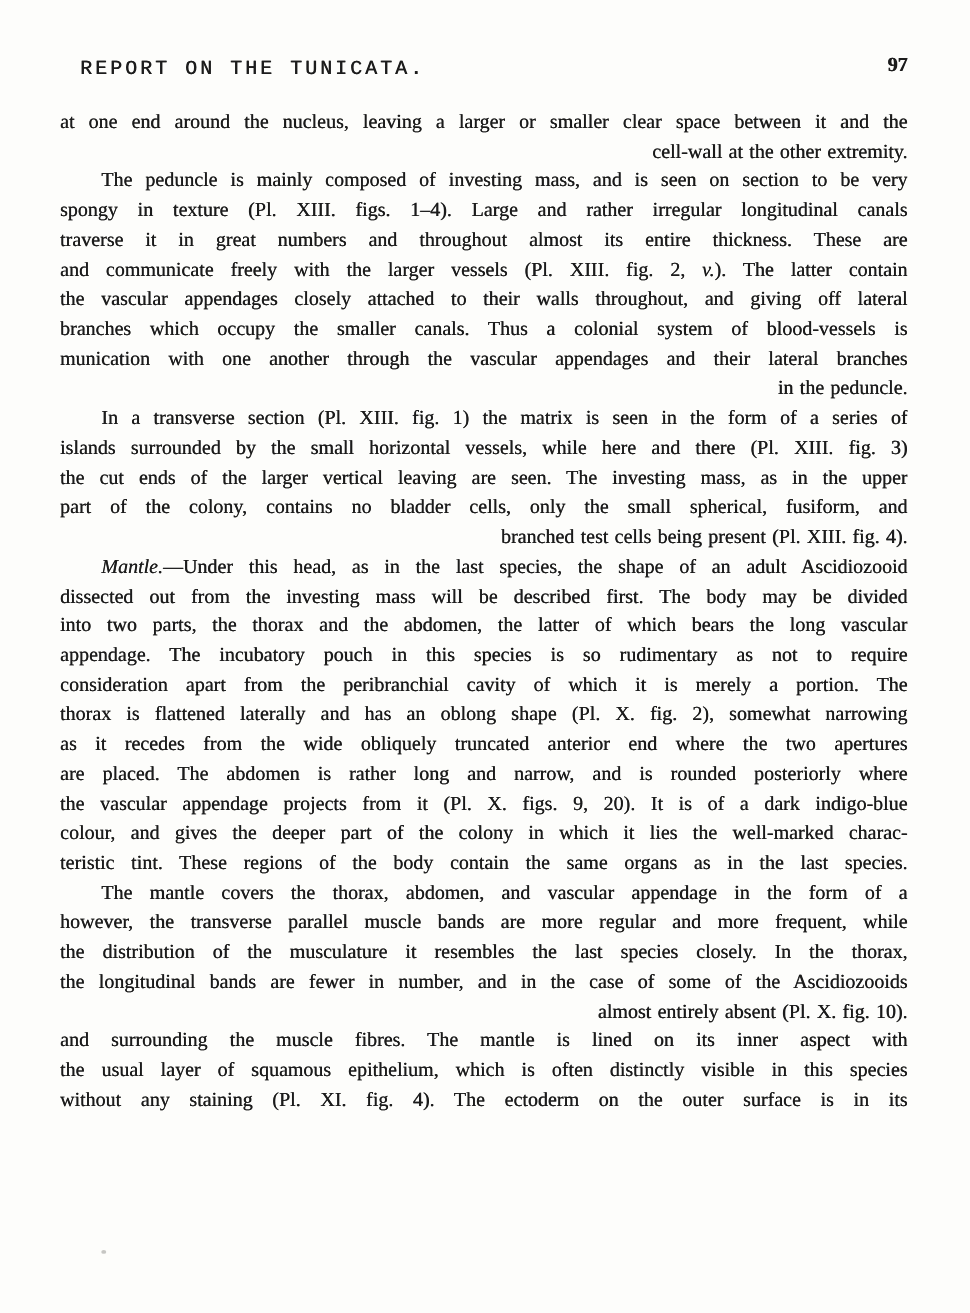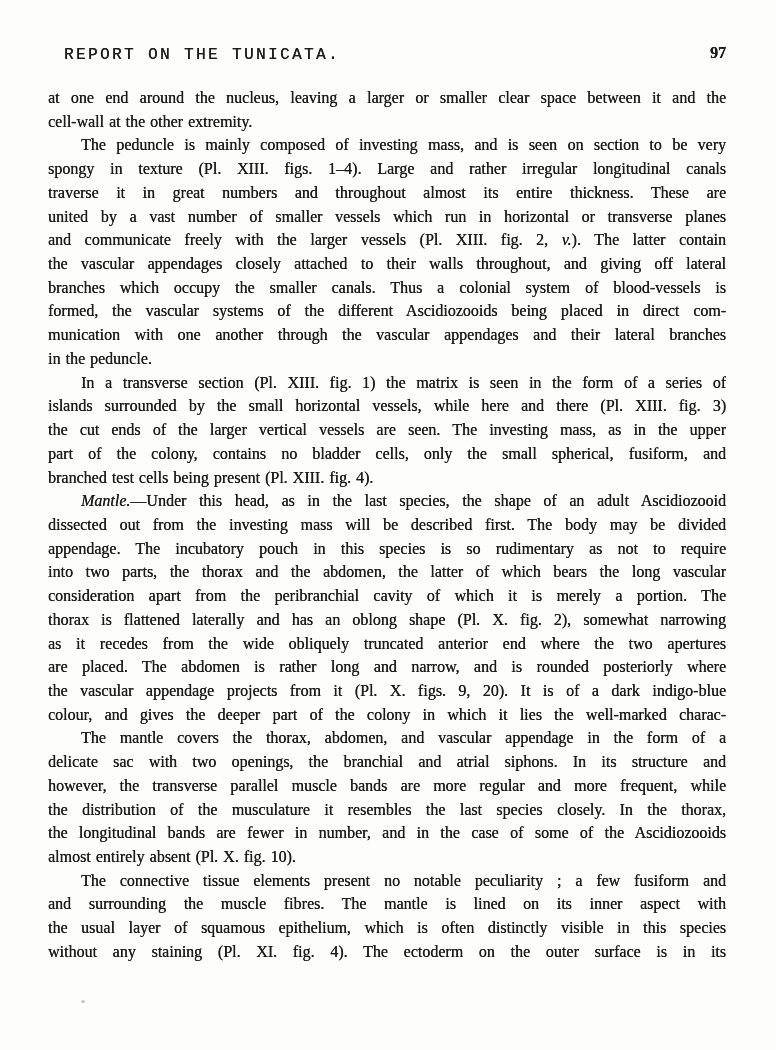--- a/index.html
+++ b/index.html
@@ -58,21 +58,21 @@
     text-shadow: 0.25px 0 0 currentColor;
     word-spacing: 1px;
   }
   
   .line:not(.ragged)::after {
     content: "";
     display: inline-block;
     width: 100%;
     height: 0;
   }
-  .line.ragged { text-align: left; }
+  .line.ragged { text-align: right; }
   .line.indent { text-indent: 33px; }
   .speck {
     position: absolute;
     left: 81px;
     top: 1000px;
     width: 4px;
     height: 3px;
     background: #c6c6c3;
     border-radius: 50%;
     filter: blur(0.6px);
@@ -86,48 +86,45 @@
     <div class="running-title">REPORT ON THE TUNICATA.</div>
     <div class="page-number">97</div>
   </div>
 
   <div class="text-body">
       <div class="line">at one end around the nucleus, leaving a larger or smaller clear space between it and the</div>
       <div class="line ragged">cell-wall at the other extremity.</div>
       <div class="line indent">The peduncle is mainly composed of investing mass, and is seen on section to be very</div>
       <div class="line">spongy in texture (Pl. XIII. figs. 1–4).  Large and rather irregular longitudinal canals</div>
       <div class="line">traverse it in great numbers and throughout almost its entire thickness.  These are</div>
-      <div class="line">united by a vast number of smaller vessels which run in horizontal or transverse planes</div>
       <div class="line">and communicate freely with the larger vessels (Pl. XIII. fig. 2, <i>v.</i>).  The latter contain</div>
       <div class="line">the vascular appendages closely attached to their walls throughout, and giving off lateral</div>
       <div class="line">branches which occupy the smaller canals.  Thus a colonial system of blood-vessels is</div>
-      <div class="line">formed, the vascular systems of the different Ascidiozooids being placed in direct com-</div>
       <div class="line">munication with one another through the vascular appendages and their lateral branches</div>
       <div class="line ragged">in the peduncle.</div>
       <div class="line indent">In a transverse section (Pl. XIII. fig. 1) the matrix is seen in the form of a series of</div>
       <div class="line">islands surrounded by the small horizontal vessels, while here and there (Pl. XIII. fig. 3)</div>
-      <div class="line">the cut ends of the larger vertical vessels are seen.  The investing mass, as in the upper</div>
+      <div class="line">the cut ends of the larger vertical leaving are seen.  The investing mass, as in the upper</div>
       <div class="line">part of the colony, contains no bladder cells, only the small spherical, fusiform, and</div>
       <div class="line ragged">branched test cells being present (Pl. XIII. fig. 4).</div>
       <div class="line indent"><i>Mantle.</i>—Under this head, as in the last species, the shape of an adult Ascidiozooid</div>
       <div class="line">dissected out from the investing mass will be described first.  The body may be divided</div>
+      <div class="line">into two parts, the thorax and the abdomen, the latter of which bears the long vascular</div>
       <div class="line">appendage.  The incubatory pouch in this species is so rudimentary as not to require</div>
-      <div class="line">into two parts, the thorax and the abdomen, the latter of which bears the long vascular</div>
       <div class="line">consideration apart from the peribranchial cavity of which it is merely a portion.  The</div>
       <div class="line">thorax is flattened laterally and has an oblong shape (Pl. X. fig. 2), somewhat narrowing</div>
       <div class="line">as it recedes from the wide obliquely truncated anterior end where the two apertures</div>
       <div class="line">are placed.  The abdomen is rather long and narrow, and is rounded posteriorly where</div>
       <div class="line">the vascular appendage projects from it (Pl. X. figs. 9, 20).  It is of a dark indigo-blue</div>
       <div class="line">colour, and gives the deeper part of the colony in which it lies the well-marked charac-</div>
+      <div class="line">teristic tint.  These regions of the body contain the same organs as in the last species.</div>
       <div class="line indent">The mantle covers the thorax, abdomen, and vascular appendage in the form of a</div>
-      <div class="line">delicate sac with two openings, the branchial and atrial siphons.  In its structure and</div>
       <div class="line">however, the transverse parallel muscle bands are more regular and more frequent, while</div>
       <div class="line">the distribution of the musculature it resembles the last species closely.  In the thorax,</div>
       <div class="line">the longitudinal bands are fewer in number, and in the case of some of the Ascidiozooids</div>
       <div class="line ragged">almost entirely absent (Pl. X. fig. 10).</div>
-      <div class="line indent">The connective tissue elements present no notable peculiarity ; a few fusiform and</div>
       <div class="line">and surrounding the muscle fibres.  The mantle is lined on its inner aspect with</div>
       <div class="line">the usual layer of squamous epithelium, which is often distinctly visible in this species</div>
       <div class="line">without any staining (Pl. XI. fig. 4).  The ectoderm on the outer surface is in its</div>
     </div>
 
   <div class="speck"></div>
 </div>
 
 </body></html>

